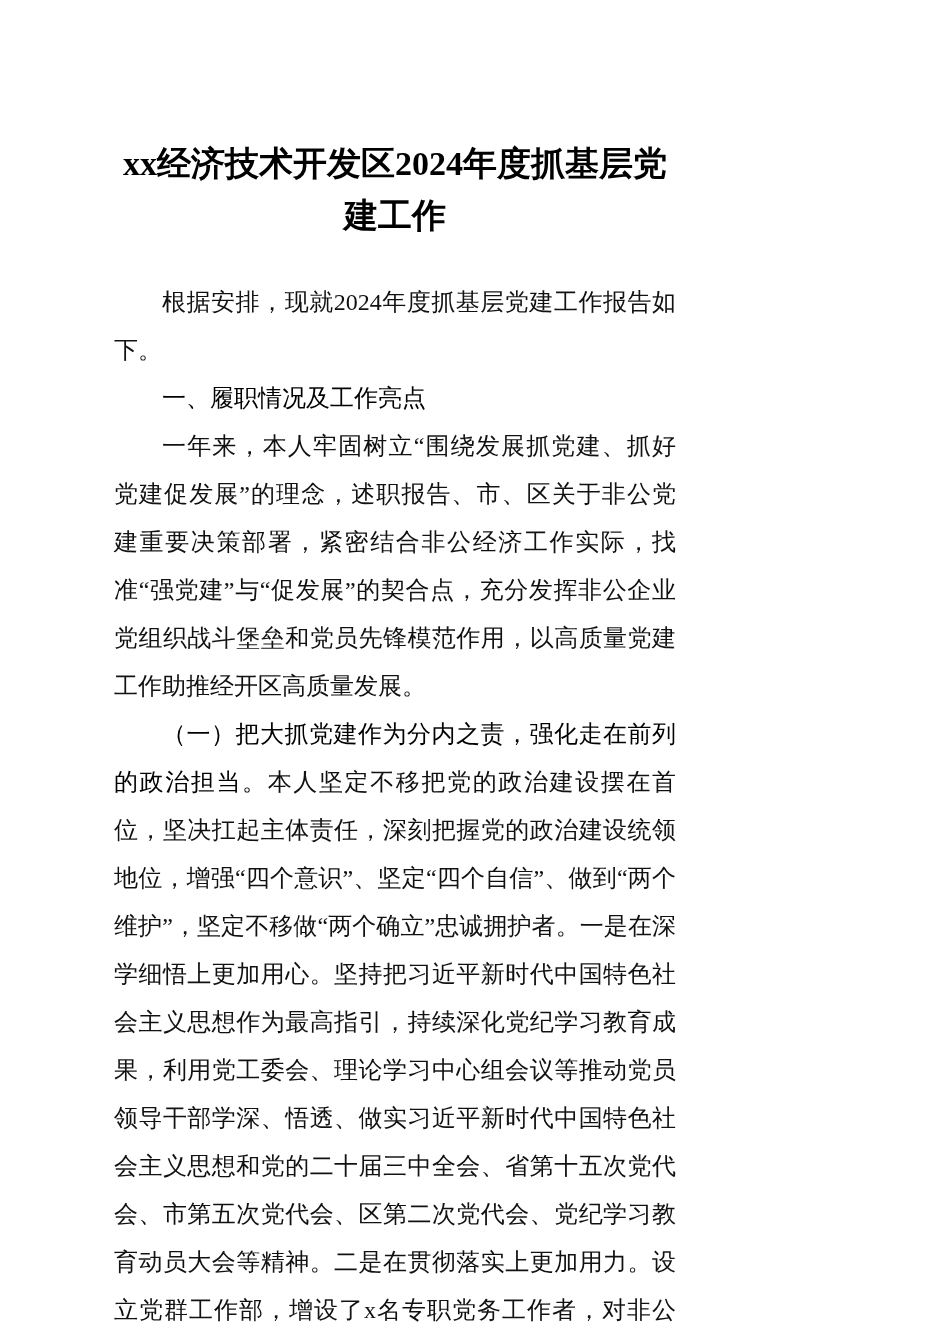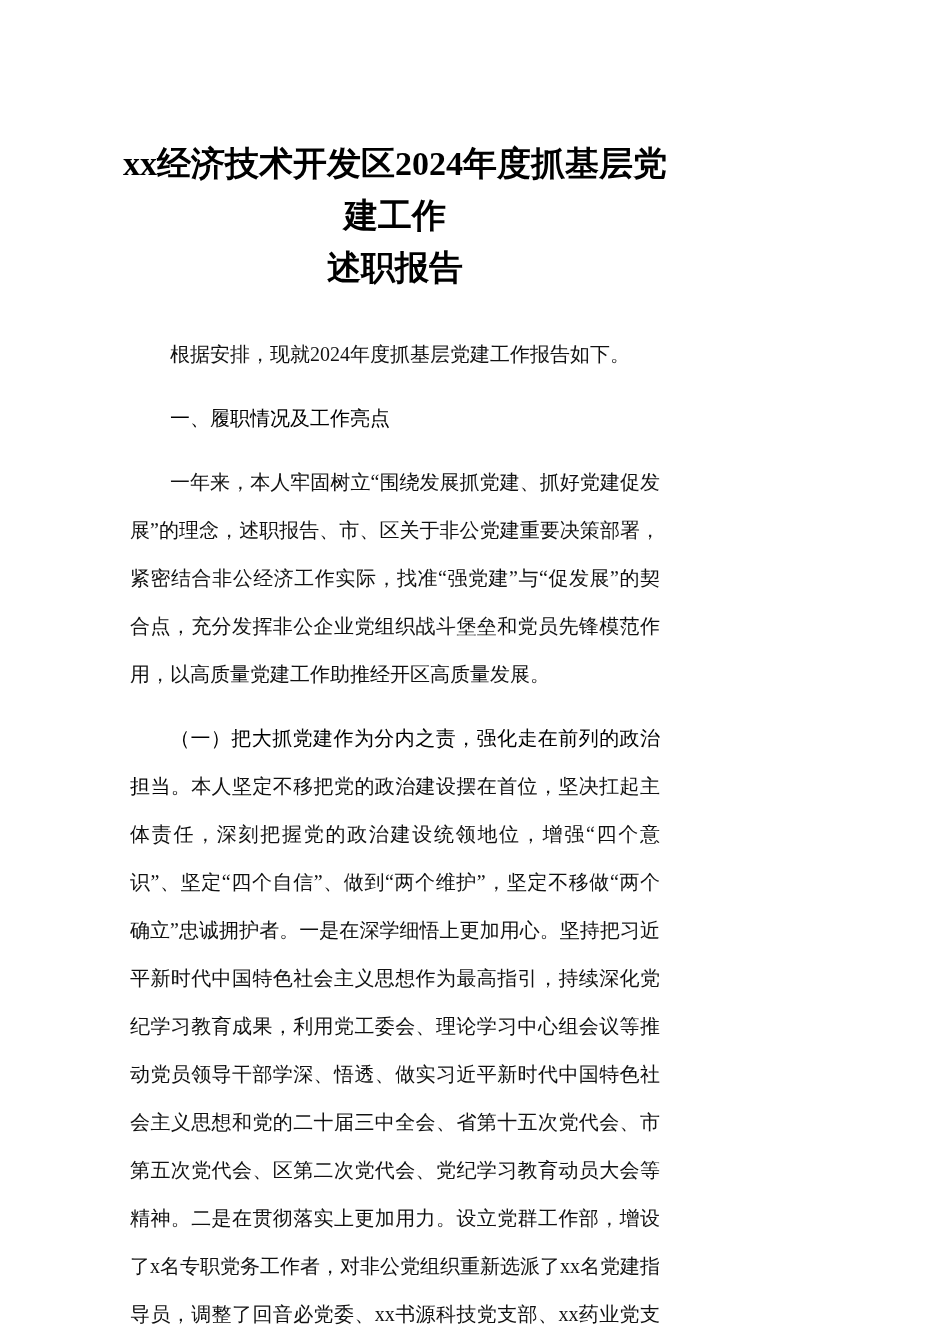--- a/index.html
+++ b/index.html
@@ -26,22 +26,22 @@
     font-size: 34px;
     font-weight: 700;
     line-height: 52px;
     text-align: center;
     color: #000000;
   }
   .title-line {
     display: block;
   }
   .para {
-    margin: 16px;
-    font-size: 20px;
+    margin: 0;
+    font-size: 24px;
     line-height: 48px;
     text-align: justify;
     text-indent: 2em;
     color: #111111;
   }
   .heading {
     font-weight: 400;
     color: #000000;
   }
   .lead {
@@ -49,21 +49,20 @@
     color: #000000;
   }
 </style>
 </head>
 <body>
 
 <div class="page">
 
   <h1 class="doc-title">
     <span class="title-line">xx经济技术开发区2024年度抓基层党建工作</span>
-    <span class="title-line">述职报告</span>
   </h1>
 
   <p class="para">根据安排，现就2024年度抓基层党建工作报告如下。</p>
 
   <p class="para heading">一、履职情况及工作亮点</p>
 
   <p class="para">一年来，本人牢固树立“围绕发展抓党建、抓好党建促发展”的理念，述职报告、市、区关于非公党建重要决策部署，紧密结合非公经济工作实际，找准“强党建”与“促发展”的契合点，充分发挥非公企业党组织战斗堡垒和党员先锋模范作用，以高质量党建工作助推经开区高质量发展。</p>
 
   <p class="para"><span class="lead">（一）把大抓党建作为分内之责，强化走在前列的政治担当。</span><span>本人坚定不移把党的政治建设摆在首位，坚决扛起主体责任，深刻把握党的政治建设统领地位，增强“四个意识”、坚定“四个自信”、做到“两个维护”，坚定不移做“两个确立”忠诚拥护者。一是在深学细悟上更加用心。坚持把习近平新时代中国特色社会主义思想作为最高指引，持续深化党纪学习教育成果，利用党工委会、理论学习中心组会议等推动党员领导干部学深、悟透、做实习近平新时代中国特色社会主义思想和党的二十届三中全会、省第十五次党代会、市第五次党代会、区第二次党代会、党纪学习教育动员大会等精神。二是在贯彻落实上更加用力。设立党群工作部，增设了x名专职党务工作者，对非公党组织重新选派了xx名党建指导员，调整了回音必党委、xx书源科技党支部、xx药业党支部等x个党组织工</span></p>
 

